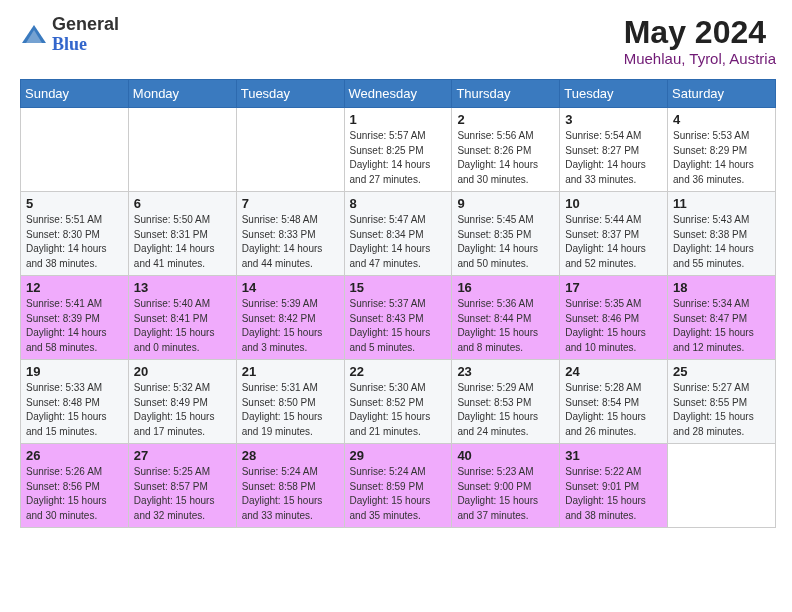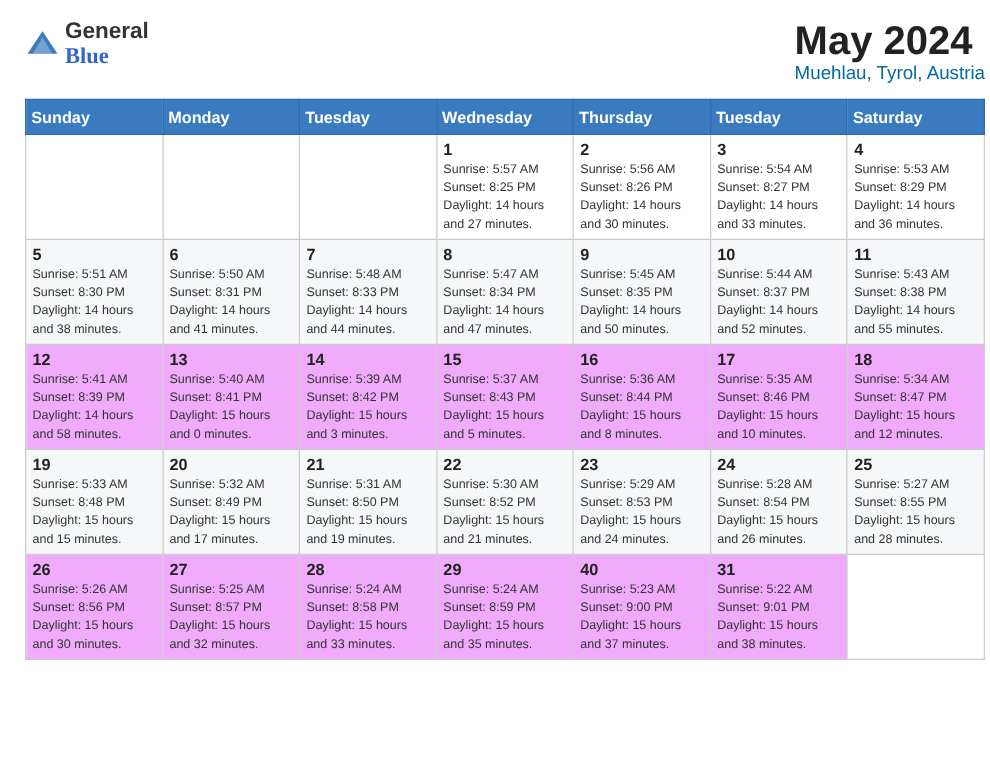--- a/index.html
+++ b/index.html
@@ -6,21 +6,21 @@
     body {
       font-family: Arial, sans-serif;
       background: #fff;
       width: 792px;
       min-height: 612px;
       padding: 0;
     }
     .page {
       width: 792px;
       background: #fff;
-      padding: 15px 4px 15px 20px;
+      padding: 15px 16px 15px 20px;
     }
     .header {
       display: flex;
       justify-content: space-between;
       align-items: flex-start;
       margin-bottom: 12px;
     }
     .logo {
       display: flex;
       align-items: center;
@@ -41,32 +41,32 @@
       text-align: left;
     }
     .month-year {
       font-size: 32px;
       font-weight: bold;
       color: #222;
       line-height: 1.1;
     }
     .location {
       font-size: 15px;
-      color: #0369a1;
+      color: #701a75;
     }
     .calendar {
       width: 100%;
       border-collapse: collapse;
       border: 1px solid #ccc;
     }
     .calendar th {
       background: #3a7abf;
       color: #fff;
       font-size: 13px;
-      font-weight: bold;
+      font-weight: normal;
       padding: 6px 4px;
       text-align: left;
       border: 1px solid #2d6aaf;
     }
     .calendar td {
       vertical-align: top;
       border: 1px solid #ccc;
       padding: 4px 5px;
       width: calc(100% / 7);
       min-height: 80px;

